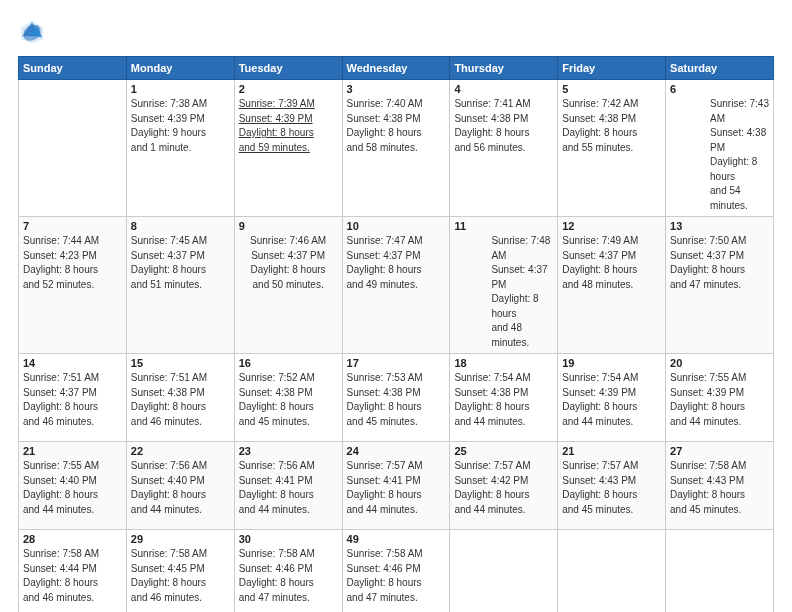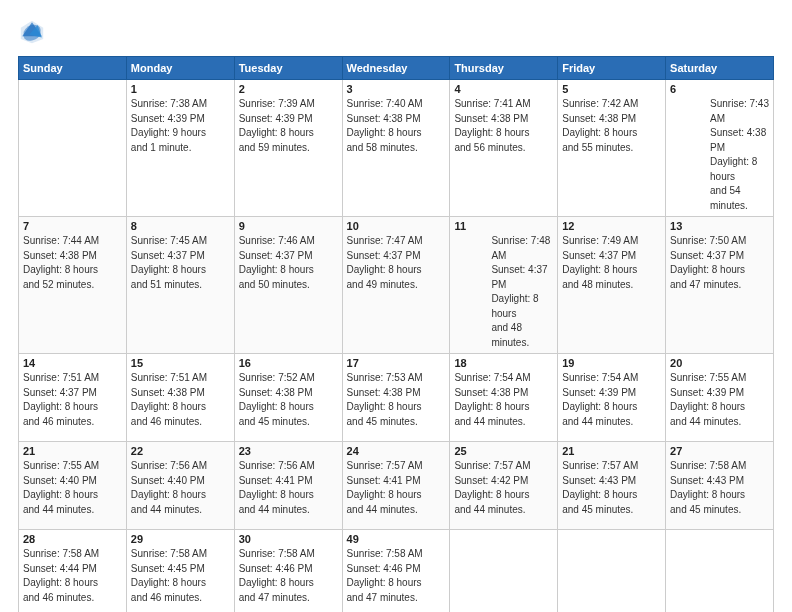--- a/index.html
+++ b/index.html
@@ -135,21 +135,21 @@
           <td class="empty-cell"></td>
           <td>
             <span class="day-number">1</span>
             <div class="day-info" style="white-space: pre-line;">Sunrise: 7:38 AM
 Sunset: 4:39 PM
 Daylight: 9 hours
 and 1 minute.</div>
           </td>
           <td>
             <span class="day-number">2</span>
-            <div class="day-info" style="white-space: pre-line;">Sunrise: 7:39 AM
+            <div class="day-info" style="white-space: pre-line; text-decoration: underline;">Sunrise: 7:39 AM
 Sunset: 4:39 PM
 Daylight: 8 hours
 and 59 minutes.</div>
           </td>
           <td>
             <span class="day-number">3</span>
             <div class="day-info" style="white-space: pre-line;">Sunrise: 7:40 AM
 Sunset: 4:38 PM
 Daylight: 8 hours
 and 58 minutes.</div>
@@ -173,34 +173,34 @@
             <div class="day-info" style="white-space: pre-line; margin-left: 40px;">Sunrise: 7:43 AM
 Sunset: 4:38 PM
 Daylight: 8 hours
 and 54 minutes.</div>
           </td>
         </tr>
         <tr>
           <td>
             <span class="day-number">7</span>
             <div class="day-info" style="white-space: pre-line;">Sunrise: 7:44 AM
-Sunset: 4:38 PM
+Sunset: 4:23 PM
 Daylight: 8 hours
 and 52 minutes.</div>
           </td>
           <td>
             <span class="day-number">8</span>
             <div class="day-info" style="white-space: pre-line;">Sunrise: 7:45 AM
 Sunset: 4:37 PM
 Daylight: 8 hours
 and 51 minutes.</div>
           </td>
           <td>
             <span class="day-number">9</span>
-            <div class="day-info" style="white-space: pre-line;">Sunrise: 7:46 AM
+            <div class="day-info" style="white-space: pre-line; text-align: center;">Sunrise: 7:46 AM
 Sunset: 4:37 PM
 Daylight: 8 hours
 and 50 minutes.</div>
           </td>
           <td>
             <span class="day-number">10</span>
             <div class="day-info" style="white-space: pre-line;">Sunrise: 7:47 AM
 Sunset: 4:37 PM
 Daylight: 8 hours
 and 49 minutes.</div>

